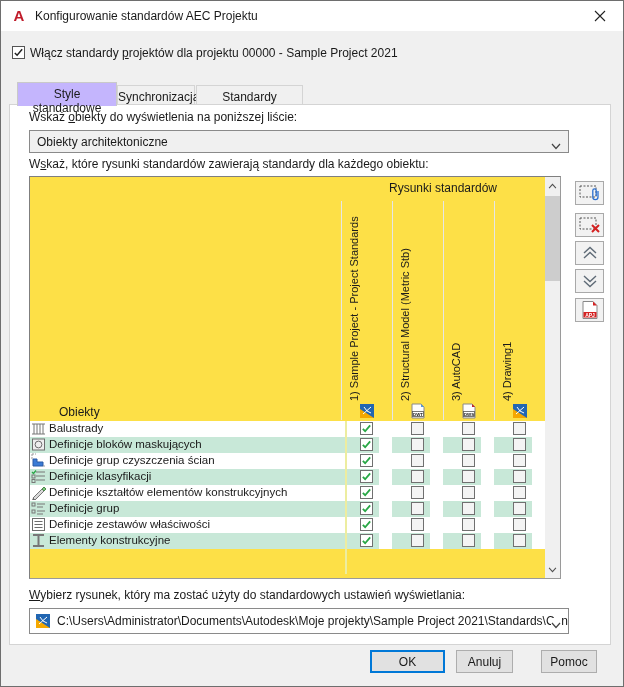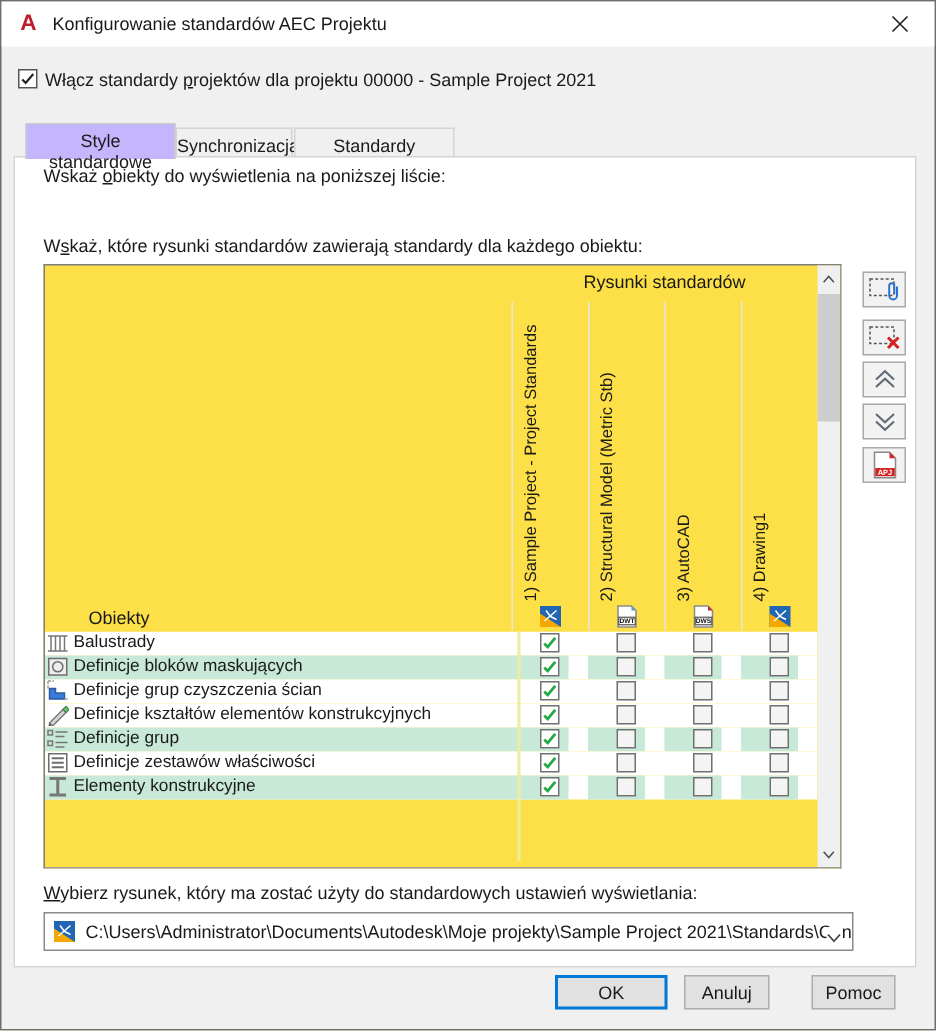--- a/index.html
+++ b/index.html
@@ -97,20 +97,28 @@
   <div id="tabs">
       <div class="tab active" style="left: 16px; width: 100px;">Style standardowe</div>
       <div class="tab" style="left: 116px; width: 78px;">Synchronizacja</div>
       <div class="tab" style="left: 195px; width: 107px;">Standardy AutoCAD</div>
     </div>
 
   <div class="page"></div>
 
   <div class="lbl" style="left:28px; top:109px;"><span>Wskaż </span><span class="mn">o</span><span>biekty do wyświetlenia na poniższej liście:</span></div>
 
+  <div class="combo" style="left:28px; top:129px; width:540px;">
+    <span class="combo-text">Obiekty architektoniczne</span>
+    <span class="chev">
+      <svg width="10" height="7" viewBox="0 0 10 7">
+          <path d="M1 1 L5 5.5 L9 1" stroke="#444" stroke-width="1.2" fill="none"></path>
+        </svg>
+    </span>
+  </div>
 
   <div class="lbl" style="left:28px; top:156px;"><span>W</span><span class="mn">s</span><span>każ, które rysunki standardów zawierają standardy dla każdego obiektu:</span></div>
 
   <div class="grid">
     <div class="grid-group-header">Rysunki standardów</div>
     <div id="grid-header">
         <div class="col-sep" style="left: 311px;"></div>
         <div class="rot-wrap" style="left: 318px;">
           <span>1) Sample Project - Project Standards</span>
         </div>
@@ -184,20 +192,41 @@
           <div class="gridcb" style="left: 432px;"></div>
           <div class="gridcb" style="left: 483px;"></div>
         </div>
         <div class="row">
           <span class="ic" style="display: inline-block; line-height: 0;"><svg width="15" height="15" viewBox="0 0 15 15">
               <path d="M1 1 v5 M1 1 h4" stroke="#999" stroke-dasharray="2 1" fill="none"></path>
               <path d="M2 13 h10 v-4 h-6 v-3 h-4 z" fill="#3a7bd5" stroke="#2a5aa5"></path>
               <path d="M12 13 h2" stroke="#999"></path>
             </svg></span>
           <span class="rlabel">Definicje grup czyszczenia ścian</span>
+          <div class="gridcb" style="left: 330px; background: rgb(255, 255, 255);">
+            <svg width="11" height="11" viewBox="0 0 12 12">
+              <path d="M2 6.5 L4.5 9 L10 2.5" stroke="#28a745" stroke-width="2" fill="none"></path>
+            </svg>
+          </div>
+          <div class="gridcb" style="left: 381px;"></div>
+          <div class="gridcb" style="left: 432px;"></div>
+          <div class="gridcb" style="left: 483px;"></div>
+        </div>
+        <div class="row">
+          <div class="cellband" style="left: 0px; width: 349px; background: rgb(200, 232, 216);"></div>
+          <div class="cellband" style="left: 362px; width: 38px; background: rgb(200, 232, 216);"></div>
+          <div class="cellband" style="left: 413px; width: 38px; background: rgb(200, 232, 216);"></div>
+          <div class="cellband" style="left: 464px; width: 38px; background: rgb(200, 232, 216);"></div>
+          <span class="ic" style="display: inline-block; line-height: 0;"><svg width="15" height="15" viewBox="0 0 15 15">
+              <path d="M5 3 h9 M5 7 h9 M5 11 h9" stroke="#777" stroke-width="1.2"></path>
+              <path d="M1 3 l1.5 1.5 L5 1.5" stroke="#2ba84a" stroke-width="1.4" fill="none"></path>
+              <rect x="1" y="6" width="3" height="3" fill="none" stroke="#777"></rect>
+              <rect x="1" y="10.5" width="3" height="3" fill="none" stroke="#777"></rect>
+            </svg></span>
+          <span class="rlabel">Definicje klasyfikacji</span>
           <div class="gridcb" style="left: 330px; background: rgb(255, 255, 255);">
             <svg width="11" height="11" viewBox="0 0 12 12">
               <path d="M2 6.5 L4.5 9 L10 2.5" stroke="#28a745" stroke-width="2" fill="none"></path>
             </svg>
           </div>
           <div class="gridcb" style="left: 381px;"></div>
           <div class="gridcb" style="left: 432px;"></div>
           <div class="gridcb" style="left: 483px;"></div>
         </div>
         <div class="row">

